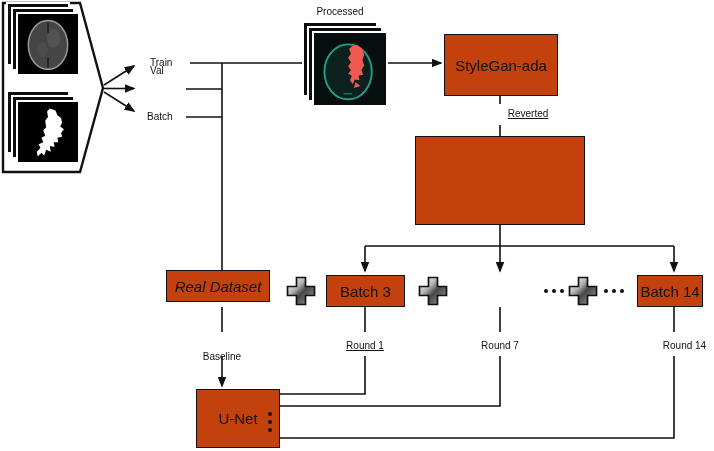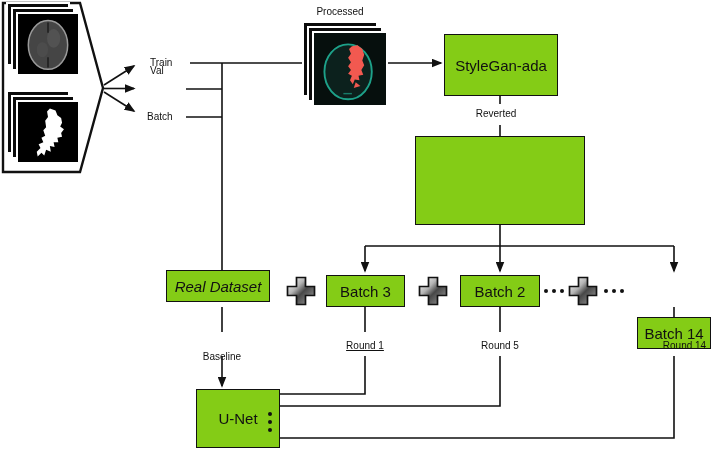--- a/index.html
+++ b/index.html
@@ -5,21 +5,21 @@
   html,body{margin:0;padding:0;background:#ffffff;}
   .stage{
     position:relative;width:714px;height:451px;background:#ffffff;overflow:hidden;
     font-family:"Liberation Sans","DejaVu Sans",sans-serif;color:#111;
   }
   .stage svg{display:block;}
   #connectors{position:absolute;left:0;top:0;z-index:0;}
   .lbl{position:absolute;z-index:3;font-size:10px;line-height:18px;white-space:nowrap;color:#111;}
   .lbl.centered{transform:translateX(-50%);}
   .box{
-    position:absolute;z-index:3;background:#84cc16;border:1.6px solid #111;
+    position:absolute;z-index:3;background:#c2410c;border:1.6px solid #111;
     display:flex;align-items:center;justify-content:center;
     font-size:15px;white-space:nowrap;box-sizing:border-box;
   }
   
   .stack{position:absolute;z-index:2;}
   .ph{position:absolute;background:#0b0b0b;border:2px solid #fff;box-sizing:border-box;}
   .ph.front{background:#000;overflow:hidden;}
   .ph.front svg{width:100%;height:100%;}
   
   .plus{position:absolute;z-index:3;width:30px;height:30px;}
@@ -124,21 +124,21 @@
         <ellipse cx="36" cy="41" rx="25" ry="29" fill="#0c211d" stroke="#1da189" stroke-width="2"></ellipse>
         <polygon fill="#f25950" points="40,14 46,13 51,17 53,23 51,29 53,34 50,39 52,44 47,45 48,50 43,49 41,54 38,50 40,45 36,43 39,39 36,35 39,31 36,26 39,22 37,17"></polygon>
         <polygon fill="#f25950" points="44,52 49,56 42,58"></polygon>
         <path d="M31,64 L40,64" stroke="#1da189" stroke-width="1.5" opacity="0.7"></path>
       </svg>
     </div>
   </div>
 
   <div class="box" style="left:444px;top:34px;width:114px;height:62px;">StyleGan-ada</div>
 
-  <div class="lbl centered" style="left:496px;top:105px;">Reverted</div>
+  <div class="lbl centered" style="left:528px;top:105px;text-decoration:underline;">Reverted</div>
   <div class="box" style="left:415px;top:136px;width:170px;height:89px;"></div>
 
   <div class="stack" style="left:419px;top:140px;width:76px;height:79px;">
     <div class="ph" style="left:0;top:0;width:64px;height:67px;"></div>
     <div class="ph" style="left:5px;top:5px;width:64px;height:67px;"></div>
     <div class="ph front" style="left:10px;top:10px;width:64px;height:67px;">
       <svg viewBox="0 0 64 64" preserveAspectRatio="none">
         <rect width="64" height="64" fill="#000"></rect>
         <ellipse cx="32" cy="33" rx="21" ry="26" fill="#454545" stroke="#9a9a9a" stroke-width="1.6"></ellipse>
         <ellipse cx="37" cy="24" rx="8" ry="9" fill="#5a5a5a" opacity="0.7"></ellipse>
@@ -164,43 +164,42 @@
   <svg class="plus" style="left:286px;top:276px;" viewBox="0 0 30 30">
     <path d="M10.5,1.5 H19.5 V10.5 H28.5 V19.5 H19.5 V28.5 H10.5 V19.5 H1.5 V10.5 H10.5 Z" fill="url(#plusGrad)" stroke="#111" stroke-width="1.7"></path>
   </svg>
 
   <div class="box" style="left:326px;top:275px;width:79px;height:32px;">Batch 3</div>
 
   <svg class="plus" style="left:418px;top:276px;" viewBox="0 0 30 30">
     <path d="M10.5,1.5 H19.5 V10.5 H28.5 V19.5 H19.5 V28.5 H10.5 V19.5 H1.5 V10.5 H10.5 Z" fill="url(#plusGrad)" stroke="#111" stroke-width="1.7"></path>
   </svg>
 
-  <div class="box" style="left:460px;top:275px;width:80px;height:32px;">Batch 2</div>
 
   <div class="hdots" style="left:544px;top:289px;">
     <span class="dot"></span>
       <span class="dot"></span>
       <span class="dot"></span>
   </div>
 
   <svg class="plus" style="left:568px;top:276px;" viewBox="0 0 30 30">
     <path d="M10.5,1.5 H19.5 V10.5 H28.5 V19.5 H19.5 V28.5 H10.5 V19.5 H1.5 V10.5 H10.5 Z" fill="url(#plusGrad)" stroke="#111" stroke-width="1.7"></path>
   </svg>
 
   <div class="hdots" style="left:604px;top:289px;">
     <span class="dot"></span>
       <span class="dot"></span>
       <span class="dot"></span>
   </div>
 
-  <div class="box" style="left:637px;top:275px;width:74px;height:32px;margin-top:42px;">Batch 14</div>
+  <div class="box" style="left:637px;top:275px;width:66px;height:32px;">Batch 14</div>
 
   <div class="lbl centered" style="left:222px;top:348px;">Baseline</div>
   <div class="lbl centered" style="left:365px;top:337px;text-decoration:underline;">Round 1</div>
-  <div class="lbl centered" style="left:500px;top:337px;">Round 5</div>
+  <div class="lbl centered" style="left:500px;top:337px;">Round 7</div>
   <div class="lbl centered" style="left:674px;top:337px;padding-left:21px;">Round 14</div>
 
   <div class="box" style="left:196px;top:389px;width:84px;height:59px;">U-Net</div>
 
   <div class="vdots" style="left:268px;top:412px;">
     <span class="dot"></span>
       <span class="dot"></span>
       <span class="dot"></span>
   </div>
 

